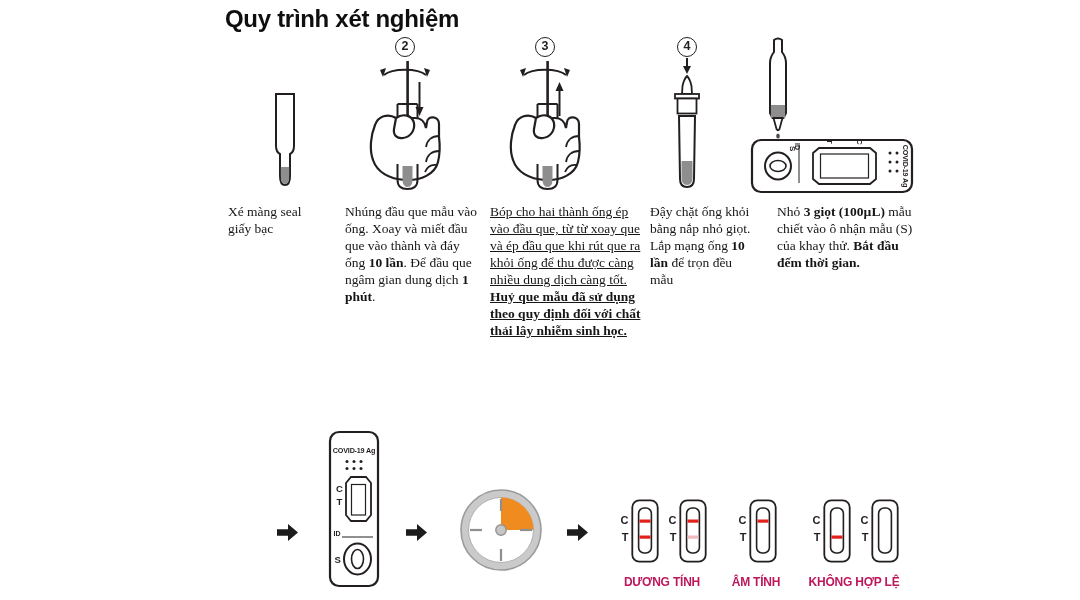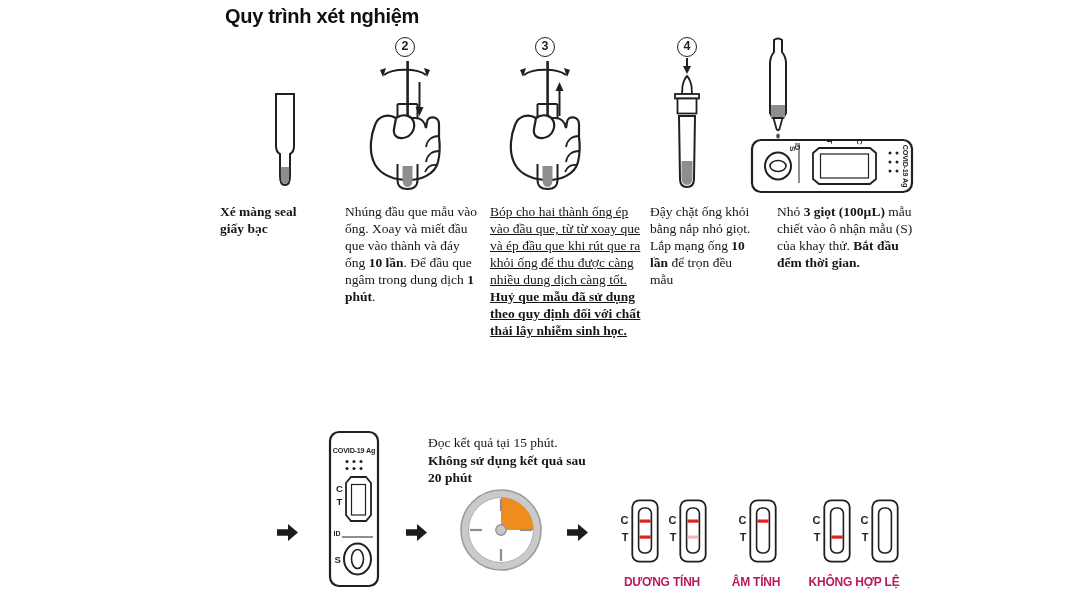--- a/index.html
+++ b/index.html
@@ -1,18 +1,18 @@
 <!DOCTYPE html>
 <html><head>
 <meta charset="utf-8">
 <style>
   html,body{margin:0;padding:0;background:#fff;}
   .canvas{position:relative;width:1080px;height:600px;background:#fff;overflow:hidden;
           font-family:"Liberation Sans",sans-serif;color:#231f20;}
-  .sec-title{position:absolute;font-weight:700;font-size:20px;letter-spacing:-0.3px;color:#0f0f0f;}
+  .sec-title{position:absolute;font-weight:700;font-size:24px;letter-spacing:-0.3px;color:#0f0f0f;}
   .caption{position:absolute;font-family:"Liberation Serif",serif;font-size:13.5px;line-height:17px;color:#161616;}
   .note{position:absolute;font-family:"Liberation Serif",serif;font-size:13.5px;line-height:17.5px;color:#161616;}
   .caption span.b,.note span.b{font-weight:700;margin-top:45px;}
   .stepnum{position:absolute;width:20px;height:20px;box-sizing:border-box;border:1.7px solid #231f20;border-radius:50%;
            text-align:center;line-height:17px;font-weight:700;font-size:12.5px;color:#231f20;}
   .ill{position:absolute;}
   .case{fill:#fff;stroke:#231f20;}
   svg text{font-family:"Liberation Sans",sans-serif;fill:#231f20;}
   .bc{font-size:7.2px;font-weight:700;letter-spacing:-0.2px;}
   .ctl{font-size:9.5px;font-weight:700;}
@@ -100,22 +100,22 @@
       <circle cx="140" cy="117" r="1.5"></circle>
         <circle cx="147" cy="117" r="1.5"></circle>
       <circle cx="140" cy="126" r="1.5"></circle>
         <circle cx="147" cy="126" r="1.5"></circle>
       <circle cx="140" cy="135" r="1.5"></circle>
         <circle cx="147" cy="135" r="1.5"></circle>
     </g>
     <text class="bc" x="153" y="130" text-anchor="middle" transform="rotate(90 153 130)">COVID-19 Ag</text>
   </svg>
 
-  <div class="caption" style="left:220px;top:203px;width:92px;font-weight:bold;"><span>Xé màng seal giấy bạc</span></div>
-  <div class="caption" style="left:345px;top:203px;width:134px;"><span>Nhúng đầu que mẫu vào ống. Xoay và miết đầu que vào thành và đáy ống </span><span class="b">10 lần</span><span>. Để đầu que ngâm trong dung dịch </span><span class="b">1 phút</span><span>.</span></div>
+  <div class="caption" style="left:228px;top:203px;width:92px;"><span>Xé màng seal giấy bạc</span></div>
+  <div class="caption" style="left:345px;top:203px;width:134px;"><span>Nhúng đầu que mẫu vào ống. Xoay và miết đầu que vào thành và đáy ống </span><span class="b">10 lần</span><span>. Để đầu que ngâm gian dung dịch </span><span class="b">1 phút</span><span>.</span></div>
   <div class="caption" style="left:490px;top:203px;width:152px;text-decoration:underline;"><span>Bóp cho hai thành ống ép vào đầu que, từ từ xoay que và ép đầu que khi rút que ra khỏi ống để thu được càng nhiều dung dịch càng tốt. </span><span class="b">Huỷ que mẫu đã sử dụng theo quy định đối với chất thải lây nhiễm sinh học.</span></div>
   <div class="caption" style="left:650px;top:203px;width:104px;"><span>Đậy chặt ống khỏi bằng nắp nhỏ giọt. Lắp mạng ống </span><span class="b">10 lần</span><span> để trọn đều mẫu</span></div>
   <div class="caption" style="left:777px;top:203px;width:142px;"><span>Nhỏ </span><span class="b">3 giọt (100µL)</span><span> mẫu chiết vào ô nhận mẫu (S) của khay thử. </span><span class="b">Bắt đầu đếm thời gian.</span></div>
 
 
   <svg class="ill" style="left:277px;top:524px;" width="21" height="17" viewBox="0 0 21 17">
     <polygon points="0,5.2 11,5.2 11,0 21,8.5 11,17 11,11.8 0,11.8" fill="#1c1c1c"></polygon>
   </svg>
   <svg class="ill" style="left:406px;top:524px;" width="21" height="17" viewBox="0 0 21 17">
     <polygon points="0,5.2 11,5.2 11,0 21,8.5 11,17 11,11.8 0,11.8" fill="#1c1c1c"></polygon>
@@ -139,21 +139,20 @@
     <rect x="23.5" y="54.5" width="14" height="30.5" fill="#fff" stroke="#231f20" stroke-width="1.2"></rect>
     <text class="ctl" x="8" y="62">C</text>
     <text class="ctl" x="8.5" y="75">T</text>
     <text class="idl" x="5.5" y="105.5">ID</text>
     <line x1="14" y1="107" x2="45" y2="107" stroke="#231f20" stroke-width="1"></line>
     <text class="ctl" x="6.5" y="133">S</text>
     <ellipse cx="29.5" cy="129" rx="13.5" ry="15.5" fill="#fff" stroke="#231f20" stroke-width="2"></ellipse>
     <ellipse cx="29.5" cy="129" rx="6" ry="9.5" fill="#fff" stroke="#231f20" stroke-width="1.6"></ellipse>
   </svg>
 
-  <div class="note" style="left:428px;top:434px;width:158px;"><span>Đọc kết quả tại 15 phút. </span><span class="b">Không sử dụng kết quả sau 20 phút</span></div>
 
   <svg class="ill" style="left:458px;top:487px;" width="86" height="86" viewBox="0 0 86 86">
     <circle cx="43" cy="43" r="40" fill="#cacaca" stroke="#9b9b9b" stroke-width="1.6"></circle>
     <circle cx="43" cy="43" r="32.5" fill="#fff" stroke="#b0b0b0" stroke-width="1"></circle>
     <path d="M43 43 L43 10.5 A32.5 32.5 0 0 1 75.5 43 Z" fill="#ef8b1f"></path>
     <g stroke="#8f8f8f" stroke-width="2.2">
       <line x1="43" y1="12" x2="43" y2="24"></line>
       <line x1="74" y1="43" x2="62" y2="43"></line>
       <line x1="43" y1="74" x2="43" y2="62"></line>
       <line x1="12" y1="43" x2="24" y2="43"></line>

